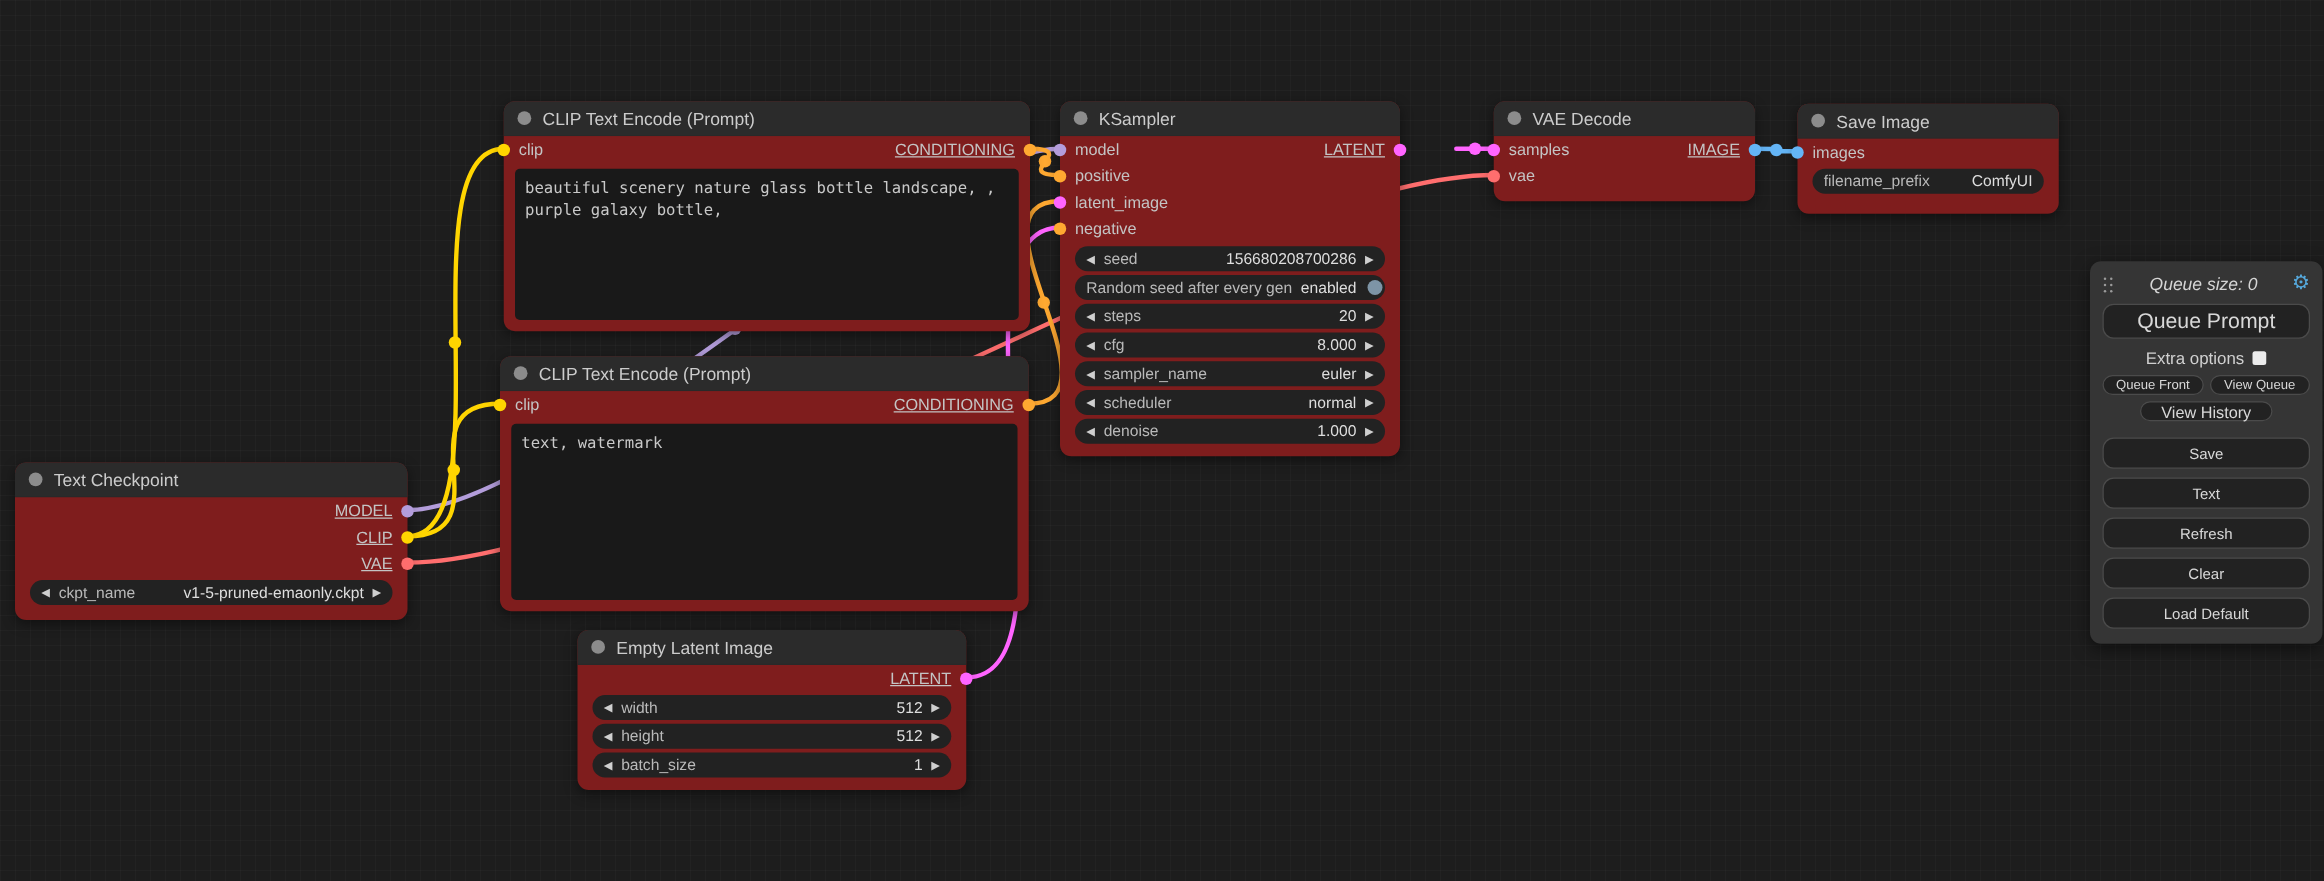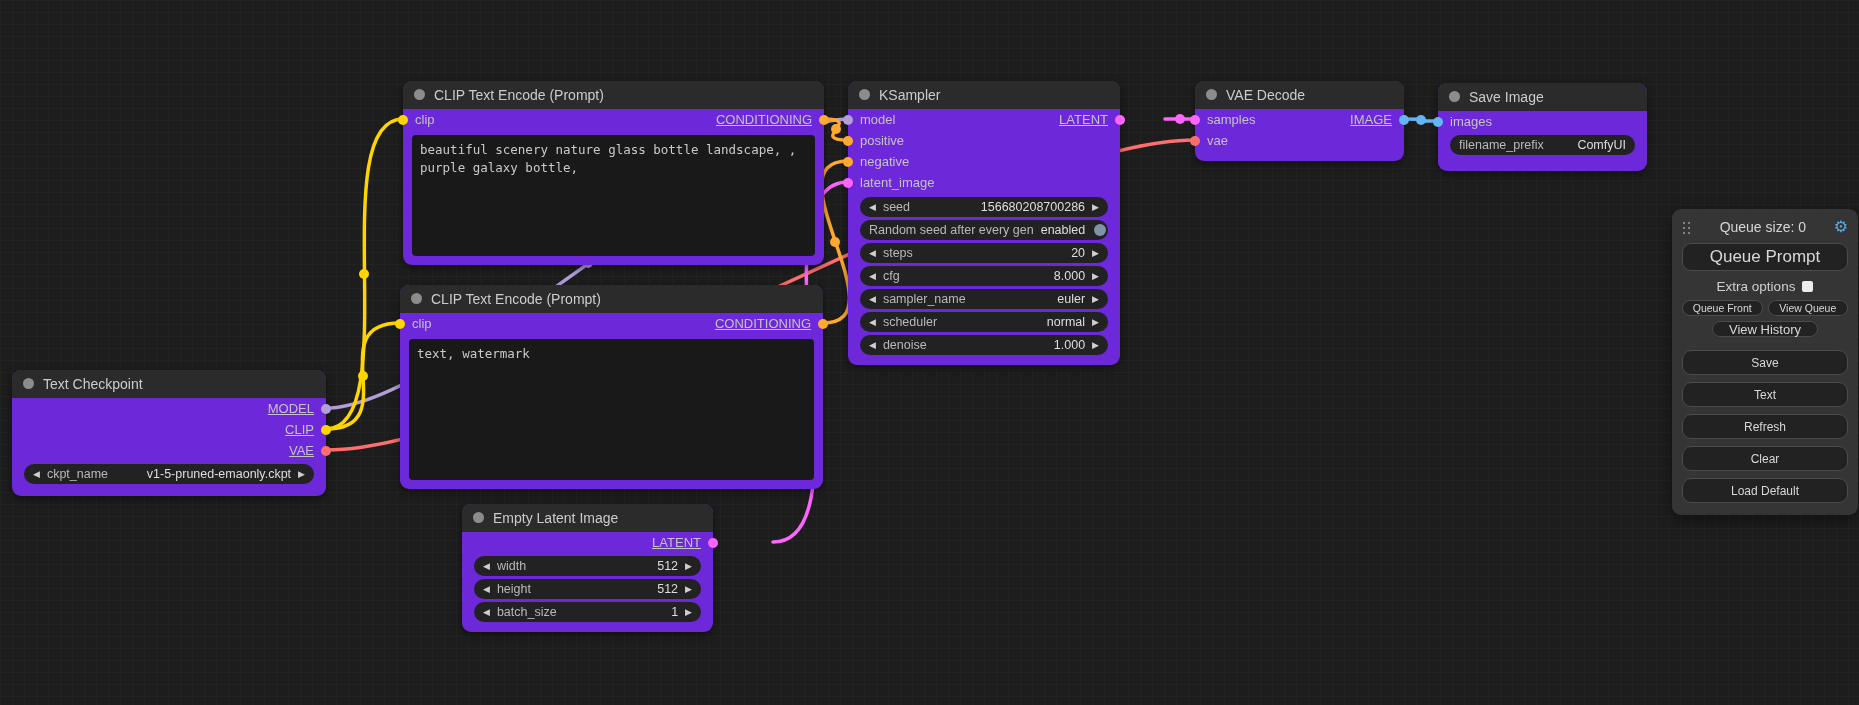--- a/index.html
+++ b/index.html
@@ -9,21 +9,21 @@
 
   .canvas { position:absolute; inset:0; background-color:#1d1d1d;
     background-image:
       linear-gradient(rgba(255,255,255,0.022) 1px, transparent 1px),
       linear-gradient(90deg, rgba(255,255,255,0.022) 1px, transparent 1px);
     background-size:12px 12px; z-index:0; }
 
   svg.wires { position:absolute; left:0; top:0; z-index:1; pointer-events:none; }
   .wire { fill:none; stroke-width:3.5; stroke-linecap:round; }
 
-  .node { position:absolute; z-index:2; background:#6d28d9; border-radius:9px;
+  .node { position:absolute; z-index:2; background:#7f1d1d; border-radius:9px;
           box-shadow:0 3px 10px rgba(0,0,0,0.45); display:flex; flex-direction:column; }
   .node-header { height:28px; flex:none; background:#2b2b2b; border-radius:9px 9px 0 0;
                  display:flex; align-items:center; gap:9px; padding:0 11px;
                  color:#cccccc; font-size:14px; border-bottom:1px solid #292929; }
   .collapse-dot { width:11px; height:11px; border-radius:50%; background:#8c8c8c; flex:none; }
   .node-body { flex:1; display:flex; flex-direction:column; padding-top:0; }
 
   .prow { height:21px; flex:none; display:flex; align-items:center;
           justify-content:space-between; padding:0 10px; }
   .pin  { display:flex; align-items:center; gap:7px; color:#c4c4c4; font-size:13px; }
@@ -44,21 +44,21 @@
   .tdot { width:12px; height:12px; border-radius:50%; background:#7d94a6; flex:none; margin-left:2px; }
 
   .prompt { flex:1; margin:5px 9px 9px; background:#191919; border:none; border-radius:4px;
             color:#c9c9c9; font-family:"DejaVu Sans Mono", monospace; font-size:12.5px;
             line-height:1.4; padding:6px 8px; resize:none; overflow:hidden; }
 
   .qpanel { position:absolute; z-index:3; left:1672px; top:209px; width:186px;
             background:#353535; border-radius:9px; box-shadow:0 4px 14px rgba(0,0,0,0.5);
             padding:8px 10px 12px; display:flex; flex-direction:column; }
   .qhead { display:flex; align-items:center; height:20px; color:#d5d5d5; font-size:14px; }
-  .qtitle { flex:1; text-align:center; }
+  .qtitle { flex:1; text-align:center;font-style:italic; }
   .qdrag { width:10px; height:13px; position:relative; flex:none; }
   .qdrag::before { content:""; position:absolute; left:1px; top:1px; width:2px; height:2px;
     border-radius:50%; background:#9a9a9a;
     box-shadow:0 5px 0 #9a9a9a, 0 10px 0 #9a9a9a, 5px 0 0 #9a9a9a, 5px 5px 0 #9a9a9a, 5px 10px 0 #9a9a9a; }
   .qgear { color:#55a9dd; font-size:16px; flex:none; line-height:1; }
   .btn { background:#222222; border:1px solid #4b4b4b; border-radius:9px; color:#d8d8d8;
          text-align:center; cursor:pointer; font-family:inherit; padding:0; }
   .btn-queue { height:28px; font-size:17px; margin-top:6px; }
   .extra { display:flex; justify-content:center; align-items:center; gap:7px;
            color:#d0d0d0; font-size:13.5px; margin-top:8px; }
@@ -170,21 +170,21 @@
       </span>
       <span class="pout">
         <span>CONDITIONING</span>
         <span class="dot c-cond"></span>
       </span>
     </div>
     <textarea class="prompt" spellcheck="false" style="">text, watermark</textarea>
   </div>
 </div>
 
-<div class="node" style="left:462px; top:504px; width:251px; height:128px;">
+<div class="node" style="left:462px; top:504px; width:311px; height:128px;">
   <div class="node-header">
     <span class="collapse-dot"></span>
     <span>Empty Latent Image</span>
   </div>
   <div class="node-body">
     <div class="prow">
       <span class="pout">
         <span>LATENT</span>
         <span class="dot c-latent"></span>
       </span>
@@ -227,28 +227,28 @@
       </span>
     </div>
     <div class="prow">
       <span class="pin">
         <span class="dot c-cond"></span>
         <span>positive</span>
       </span>
     </div>
     <div class="prow">
       <span class="pin">
+        <span class="dot c-latent"></span>
+        <span>latent_image</span>
+      </span>
+    </div>
+    <div class="prow">
+      <span class="pin">
         <span class="dot c-cond"></span>
         <span>negative</span>
-      </span>
-    </div>
-    <div class="prow">
-      <span class="pin">
-        <span class="dot c-latent"></span>
-        <span>latent_image</span>
       </span>
     </div>
     <div class="widget first">
       <span class="warr">◀</span>
       <span class="wname">seed</span>
       <span class="wval">156680208700286</span>
       <span class="warr">▶</span>
     </div>
     <div class="widget">
       <span class="wname">Random seed after every gen</span>

